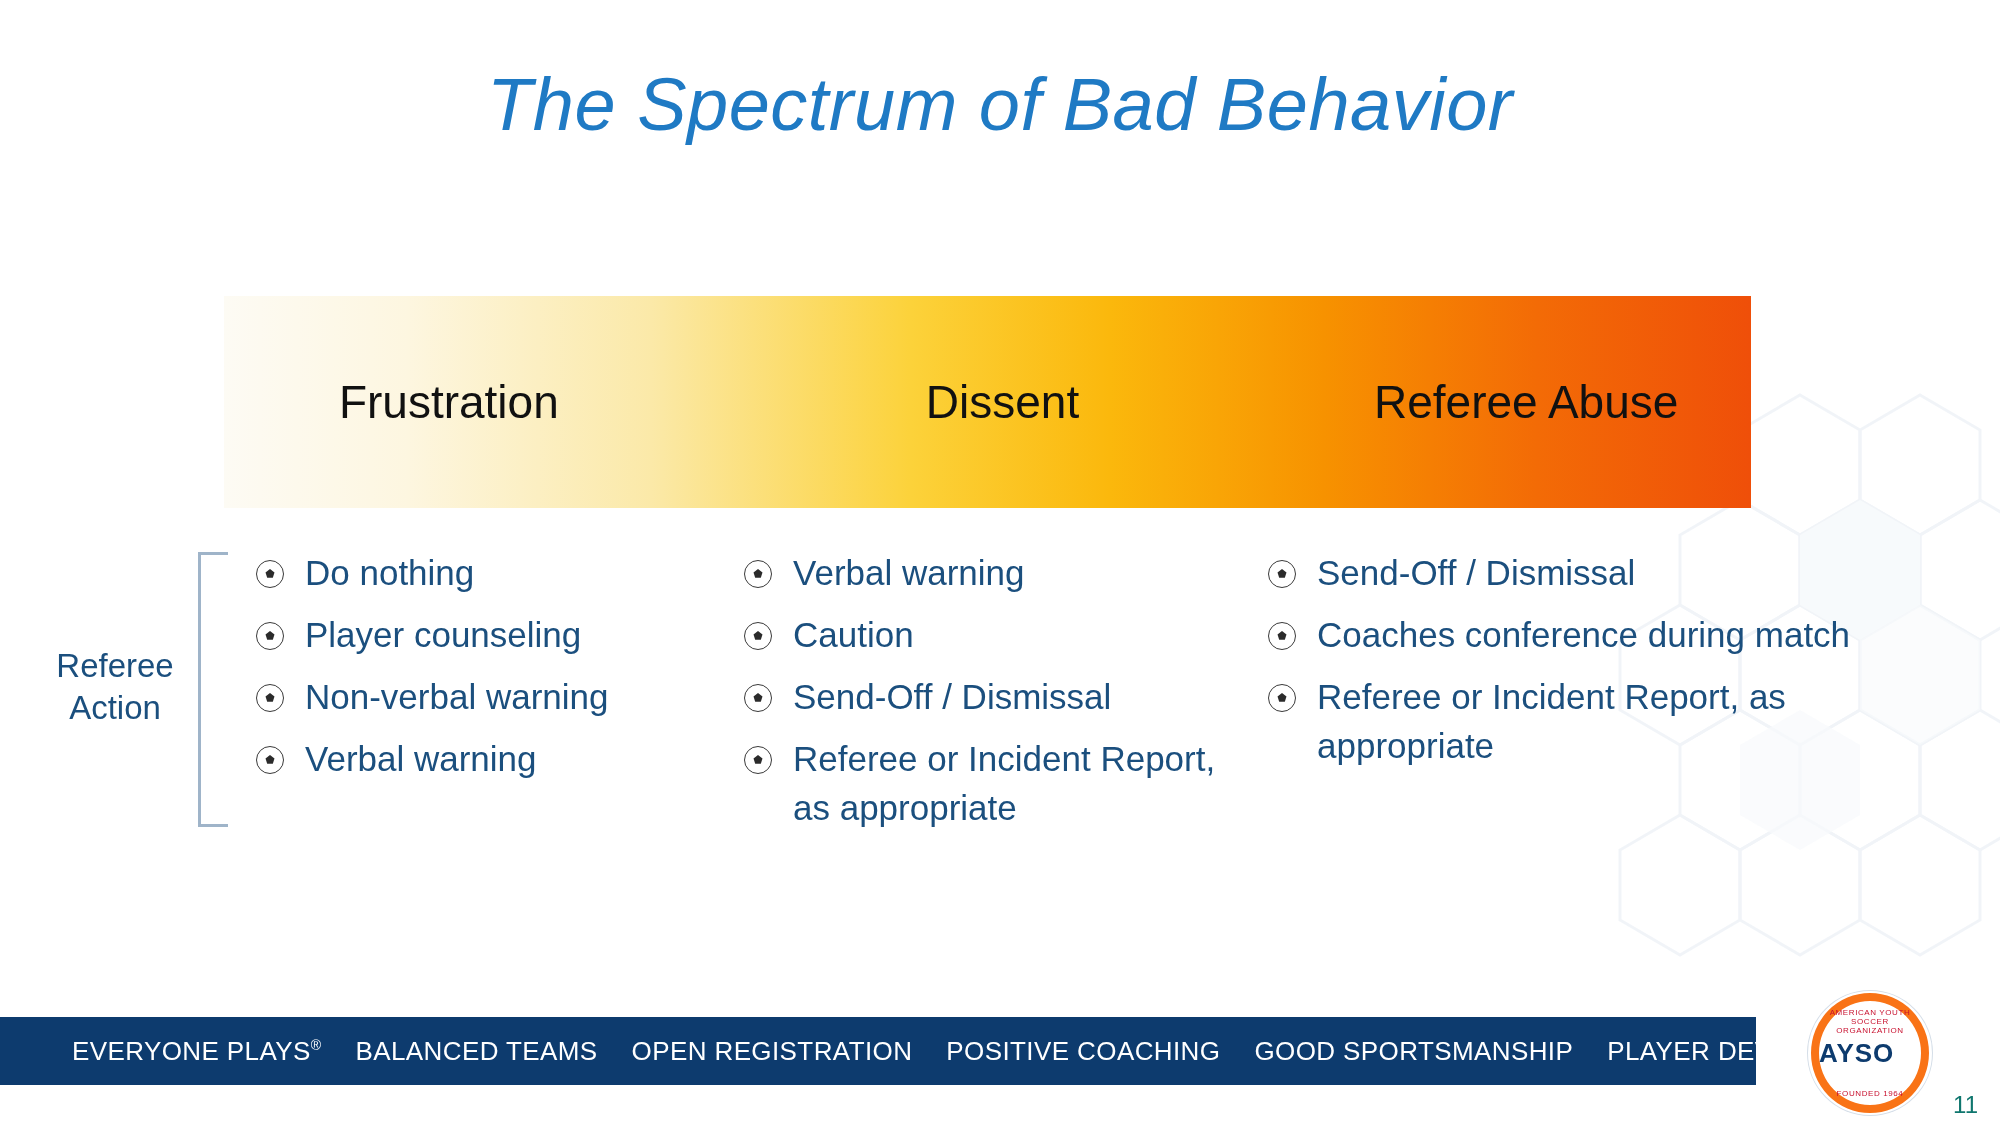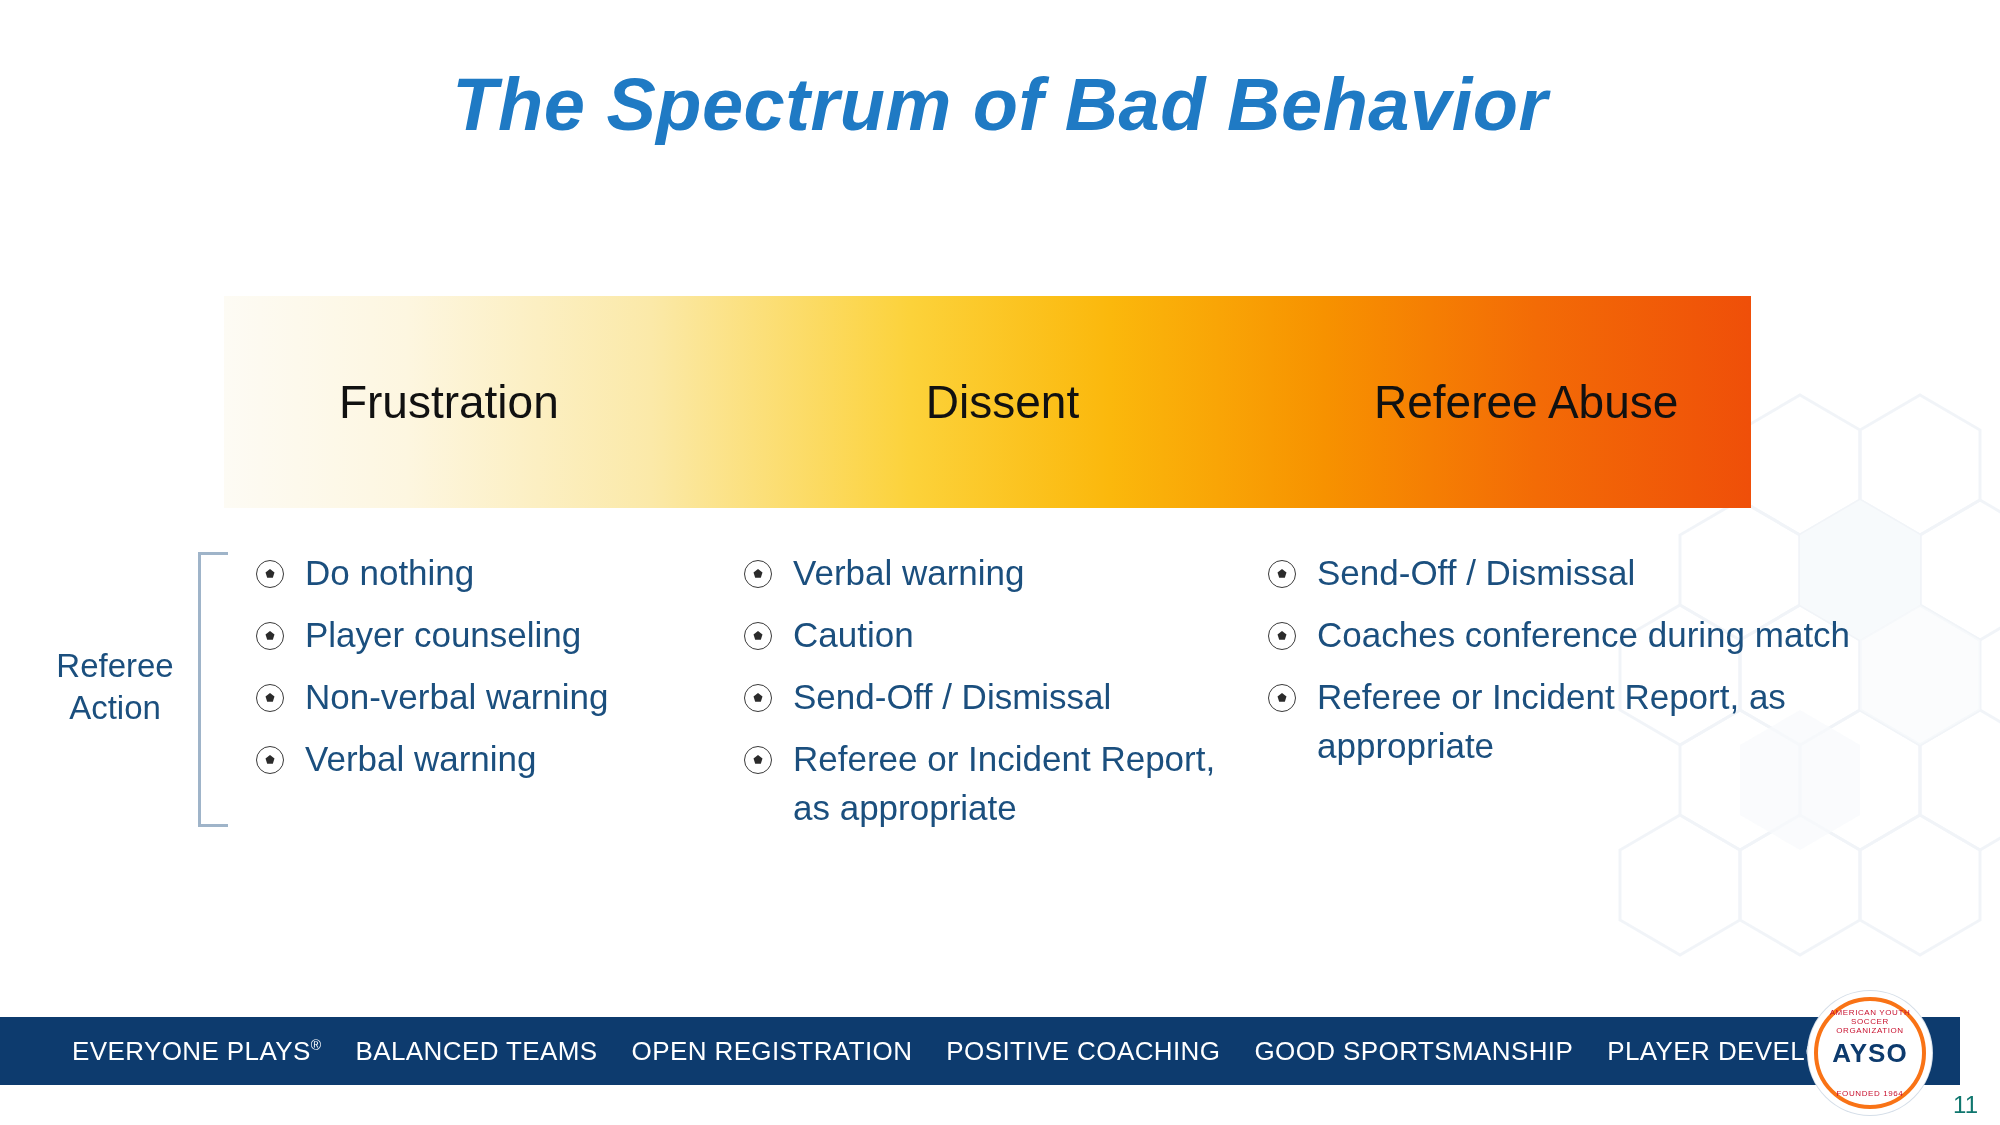--- a/index.html
+++ b/index.html
@@ -27,21 +27,21 @@
   }
 
   .slide-title {
     position: absolute;
     top: 62px;
     left: 0;
     width: 2000px;
     text-align: center;
     font-family: "Liberation Sans", sans-serif;
     font-style: italic;
-    font-weight: bold;
+    font-weight: normal;
     font-size: 74px;
     color: #1f7ac4;
     letter-spacing: 0.5px;
   }
 
   
   .gradient-band {
     position: absolute;
     left: 224px;
     top: 296px;
@@ -176,21 +176,21 @@
       radial-gradient(circle at 24% 122%, #2b2b2b 0 5px, transparent 5.5px),
       radial-gradient(circle at 76% 122%, #2b2b2b 0 5px, transparent 5.5px);
   }
   .bullet-text { display: block; }
 
   
   .footer-bar {
     position: absolute;
     left: 0;
     bottom: 40px;
-    width: 1960px;
+    width: 1756px;
     height: 68px;
     background: #0d3b6e;
     display: flex;
     align-items: center;
   }
   .footer-items {
     display: flex;
     align-items: center;
     margin-left: 72px;
     gap: 34px;
@@ -219,25 +219,25 @@
     border: 3px solid #ffffff;
     box-shadow: 0 0 0 1px #d5dee8;
     display: flex;
     align-items: center;
     justify-content: center;
   }
   .logo-inner {
     width: 104px;
     height: 104px;
     border-radius: 50%;
-    border: 4px solid #f97316;
+    border: 8px solid #f97316;
     position: relative;
     display: flex;
     align-items: center;
-    justify-content: center;
+    justify-content: flex-start;
     background: #fff;
   }
   .logo-text {
     font-size: 26px;
     font-weight: bold;
     color: #0d3b6e;
     letter-spacing: 1px;
     font-family: Liberation Sans, sans-serif;
   }
   .logo-arc-top, .logo-arc-bottom {

